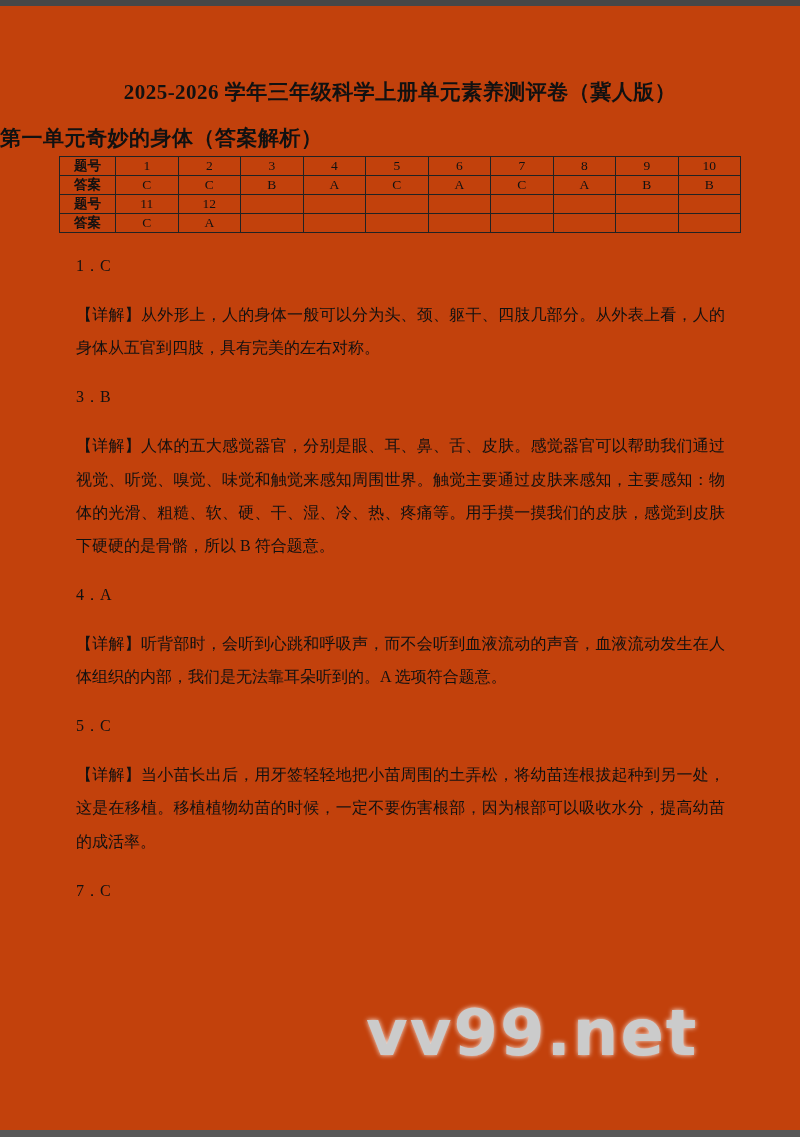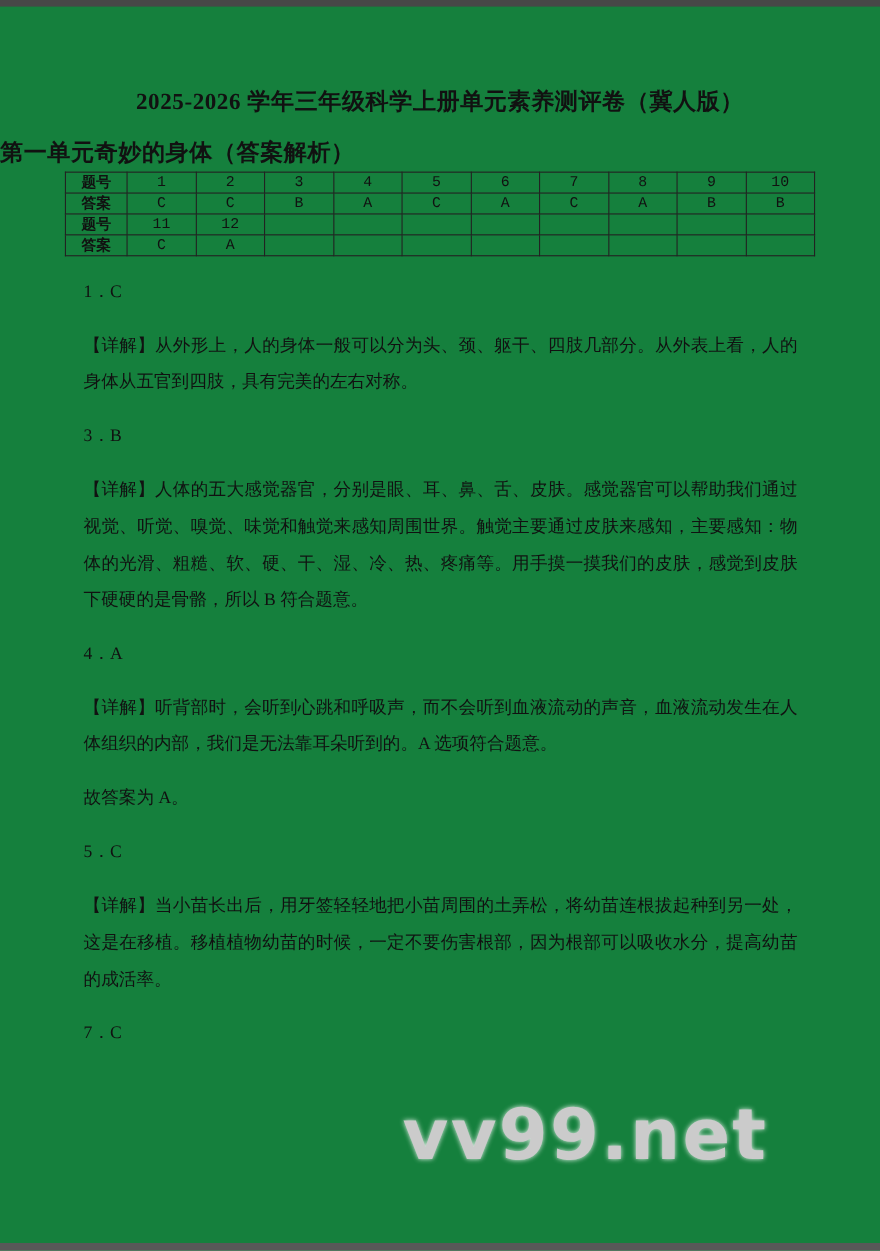--- a/index.html
+++ b/index.html
@@ -2,21 +2,21 @@
 <html><head>
 <meta charset="utf-8">
 <style>
   * { margin: 0; padding: 0; box-sizing: border-box; }
   html, body { background: #9a9a9a; }
   .page {
     position: relative;
     width: 800px;
     height: 1137px;
     margin: 0 auto;
-    background: #15803d;
+    background: #c2410c;
     overflow: hidden;
     font-family: "Liberation Serif", "DejaVu Serif", serif;
     color: #111;
   }
   .edge-top {
     position: absolute; top: 0; left: 0;
     width: 100%; height: 6px;
     background: #474747;
   }
   .edge-bottom {
@@ -47,21 +47,20 @@
     margin: 6px auto 0 auto;
     font-size: 13.5px;
   }
   table.answers td {
     border: 1px solid #222;
     text-align: center;
     height: 18px;
     padding: 0 2px;
     overflow: hidden;
     white-space: nowrap;
-    font-family: Liberation Mono, monospace;
   }
   table.answers td.lbl {
     font-weight: bold;
     width: 56px;
   }
   .body-text {
     margin: 8px 59px 0 60px;
     font-size: 16px;
     line-height: 2.07;
     text-align: justify;
@@ -153,21 +152,20 @@
       <div class="sol-head">1．C</div>
       <p>【详解】从外形上，人的身体一般可以分为头、颈、躯干、四肢几部分。从外表上看，人的身体从五官到四肢，具有完美的左右对称。</p>
     </section>
     <section class="sol">
       <div class="sol-head">3．B</div>
       <p>【详解】人体的五大感觉器官，分别是眼、耳、鼻、舌、皮肤。感觉器官可以帮助我们通过视觉、听觉、嗅觉、味觉和触觉来感知周围世界。触觉主要通过皮肤来感知，主要感知：物体的光滑、粗糙、软、硬、干、湿、冷、热、疼痛等。用手摸一摸我们的皮肤，感觉到皮肤下硬硬的是骨骼，所以 B 符合题意。</p>
     </section>
     <section class="sol">
       <div class="sol-head">4．A</div>
       <p>【详解】听背部时，会听到心跳和呼吸声，而不会听到血液流动的声音，血液流动发生在人体组织的内部，我们是无法靠耳朵听到的。A 选项符合题意。</p>
-      <p>故答案为 A。</p>
     </section>
     <section class="sol">
       <div class="sol-head">5．C</div>
       <p>【详解】当小苗长出后，用牙签轻轻地把小苗周围的土弄松，将幼苗连根拔起种到另一处，这是在移植。移植植物幼苗的时候，一定不要伤害根部，因为根部可以吸收水分，提高幼苗的成活率。</p>
     </section>
     <section class="sol">
       <div class="sol-head">7．C</div>
     </section>
   </div>
 

